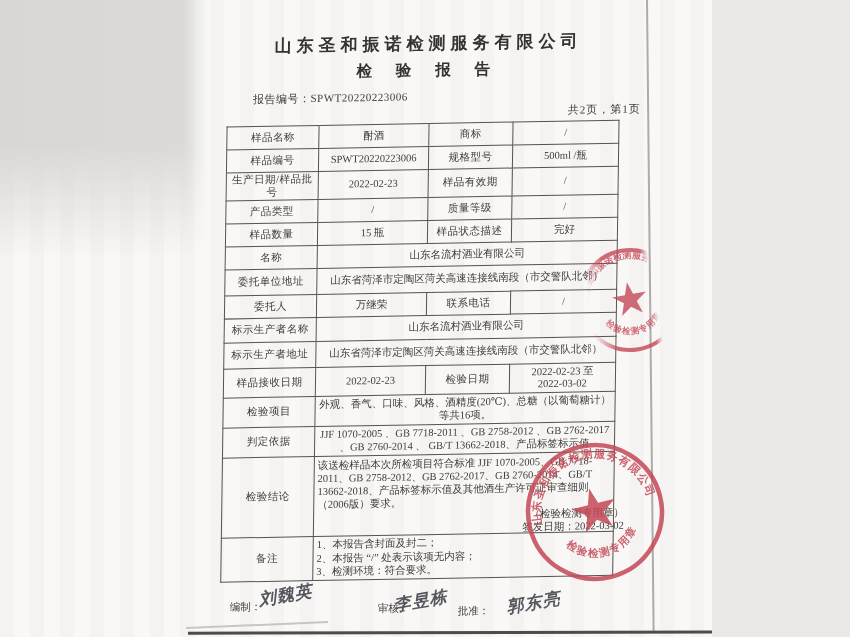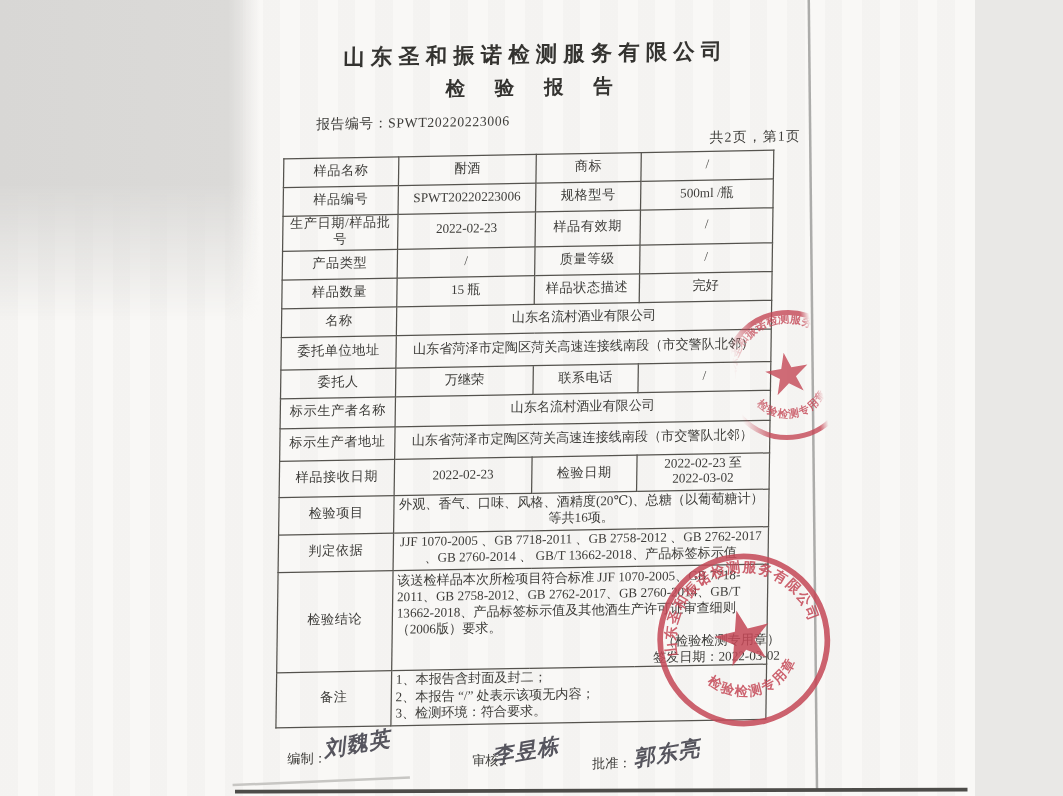--- a/index.html
+++ b/index.html
@@ -1,21 +1,21 @@
 <!DOCTYPE html>
 <html><head>
 <meta charset="utf-8">
 <style>
   html,body{margin:0;padding:0;}
   body{
     font-family:"Liberation Serif","DejaVu Serif",serif;
     background:#e9e8e6;
   }
   .canvas{
-    position:relative;width:780px;height:637px;overflow:hidden;
+    position:relative;width:712px;height:637px;overflow:hidden;
     background:#f9f8f6;
   }
   
   .canvas::before{
     content:"";position:absolute;inset:0;
     background:repeating-linear-gradient(90deg,
       rgba(0,0,0,0.018) 0 14px, rgba(0,0,0,0) 14px 30px);
     pointer-events:none;
   }
   
@@ -212,21 +212,21 @@
         </td>
       </tr>
     </tbody>
       </table>
 
     <div class="footer">
       <span class="sig-label" style="left:10px;top:10px">编制：</span>
       <span class="sig" style="left:40px;top:-6px">刘魏英</span>
       <span class="sig-label" style="left:158px;top:14px">审核：</span>
       <span class="sig" style="left:175px;top:2px">李昱栋</span>
-      <span class="sig-label" style="left:254px;top:18px">批准：</span>
+      <span class="sig-label" style="left:238px;top:18px">批准：</span>
       <span class="sig" style="left:288px;top:6px">郭东亮</span>
     </div>
   </div>
 
   <svg class="stamp stamp-big" viewBox="0 0 150 150">
     <defs>
       <path id="arcTopBig" d="M 21,75 a 54,54 0 0 1 108,0" fill="none"></path>
       <path id="arcBotBig" d="M 31,75 a 44,44 0 0 0 88,0" fill="none"></path>
     </defs>
     <circle cx="75" cy="75" r="66" fill="none" stroke="#c54857" stroke-width="4.5"></circle>

